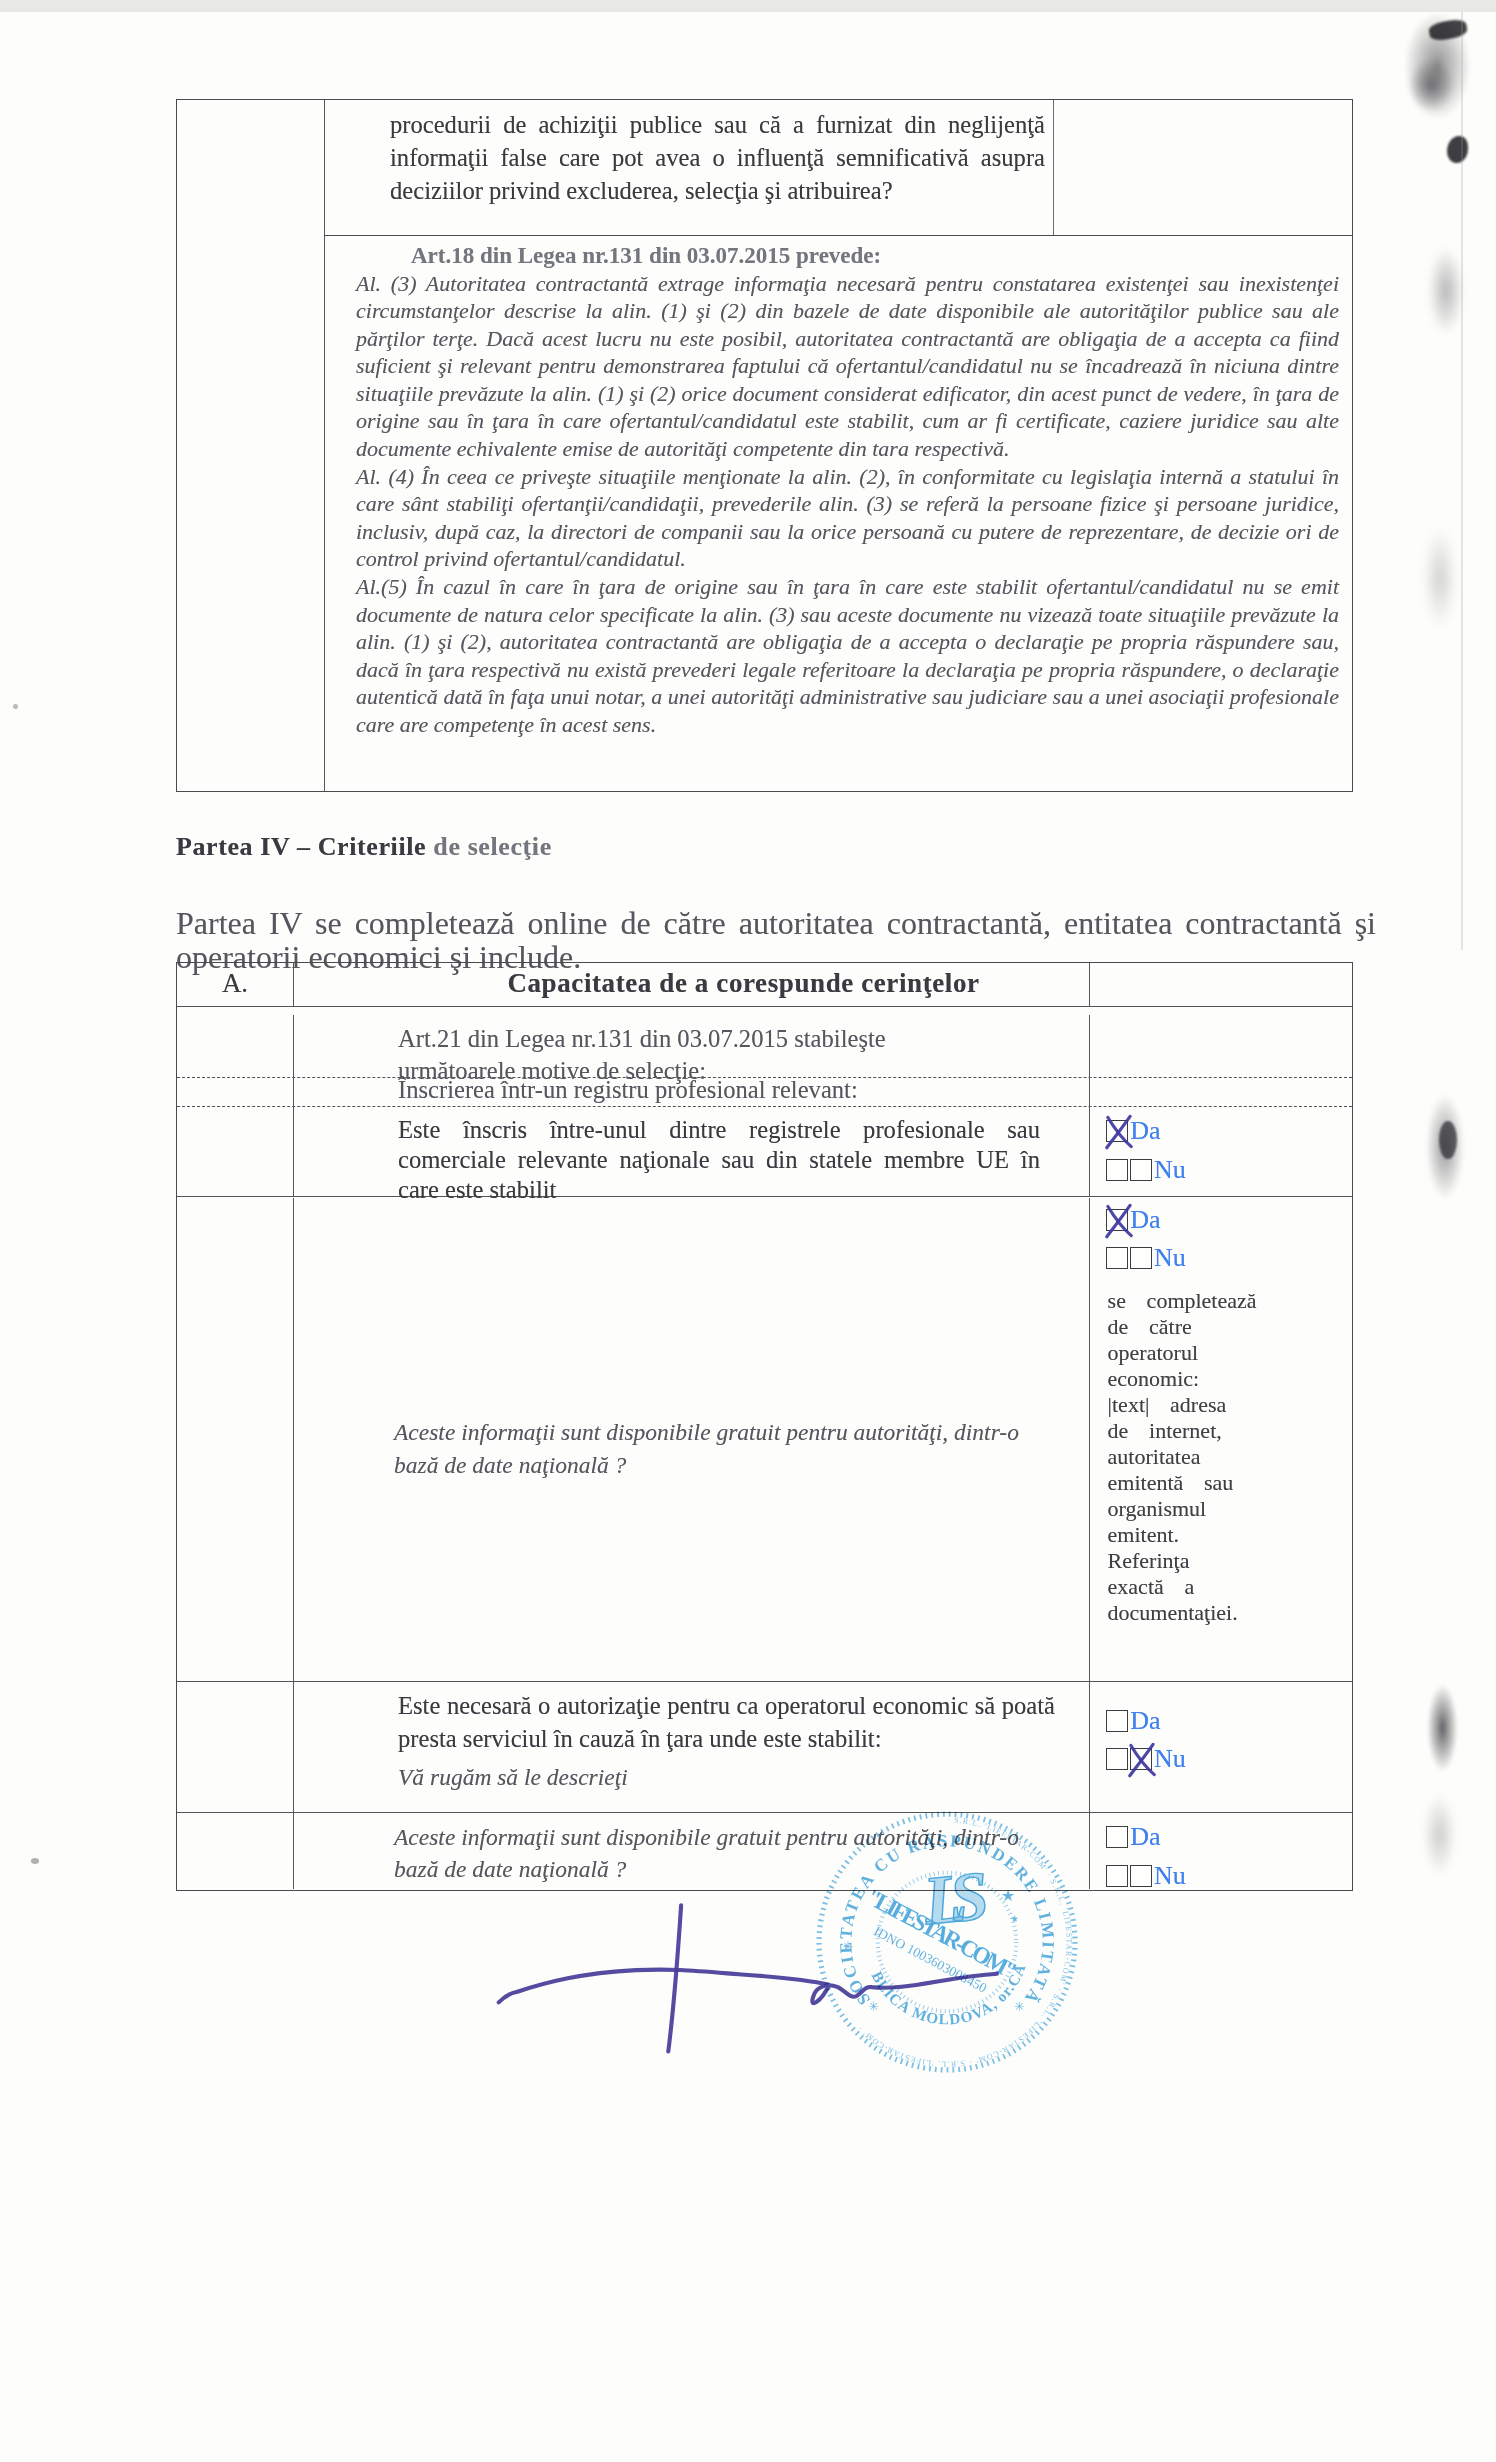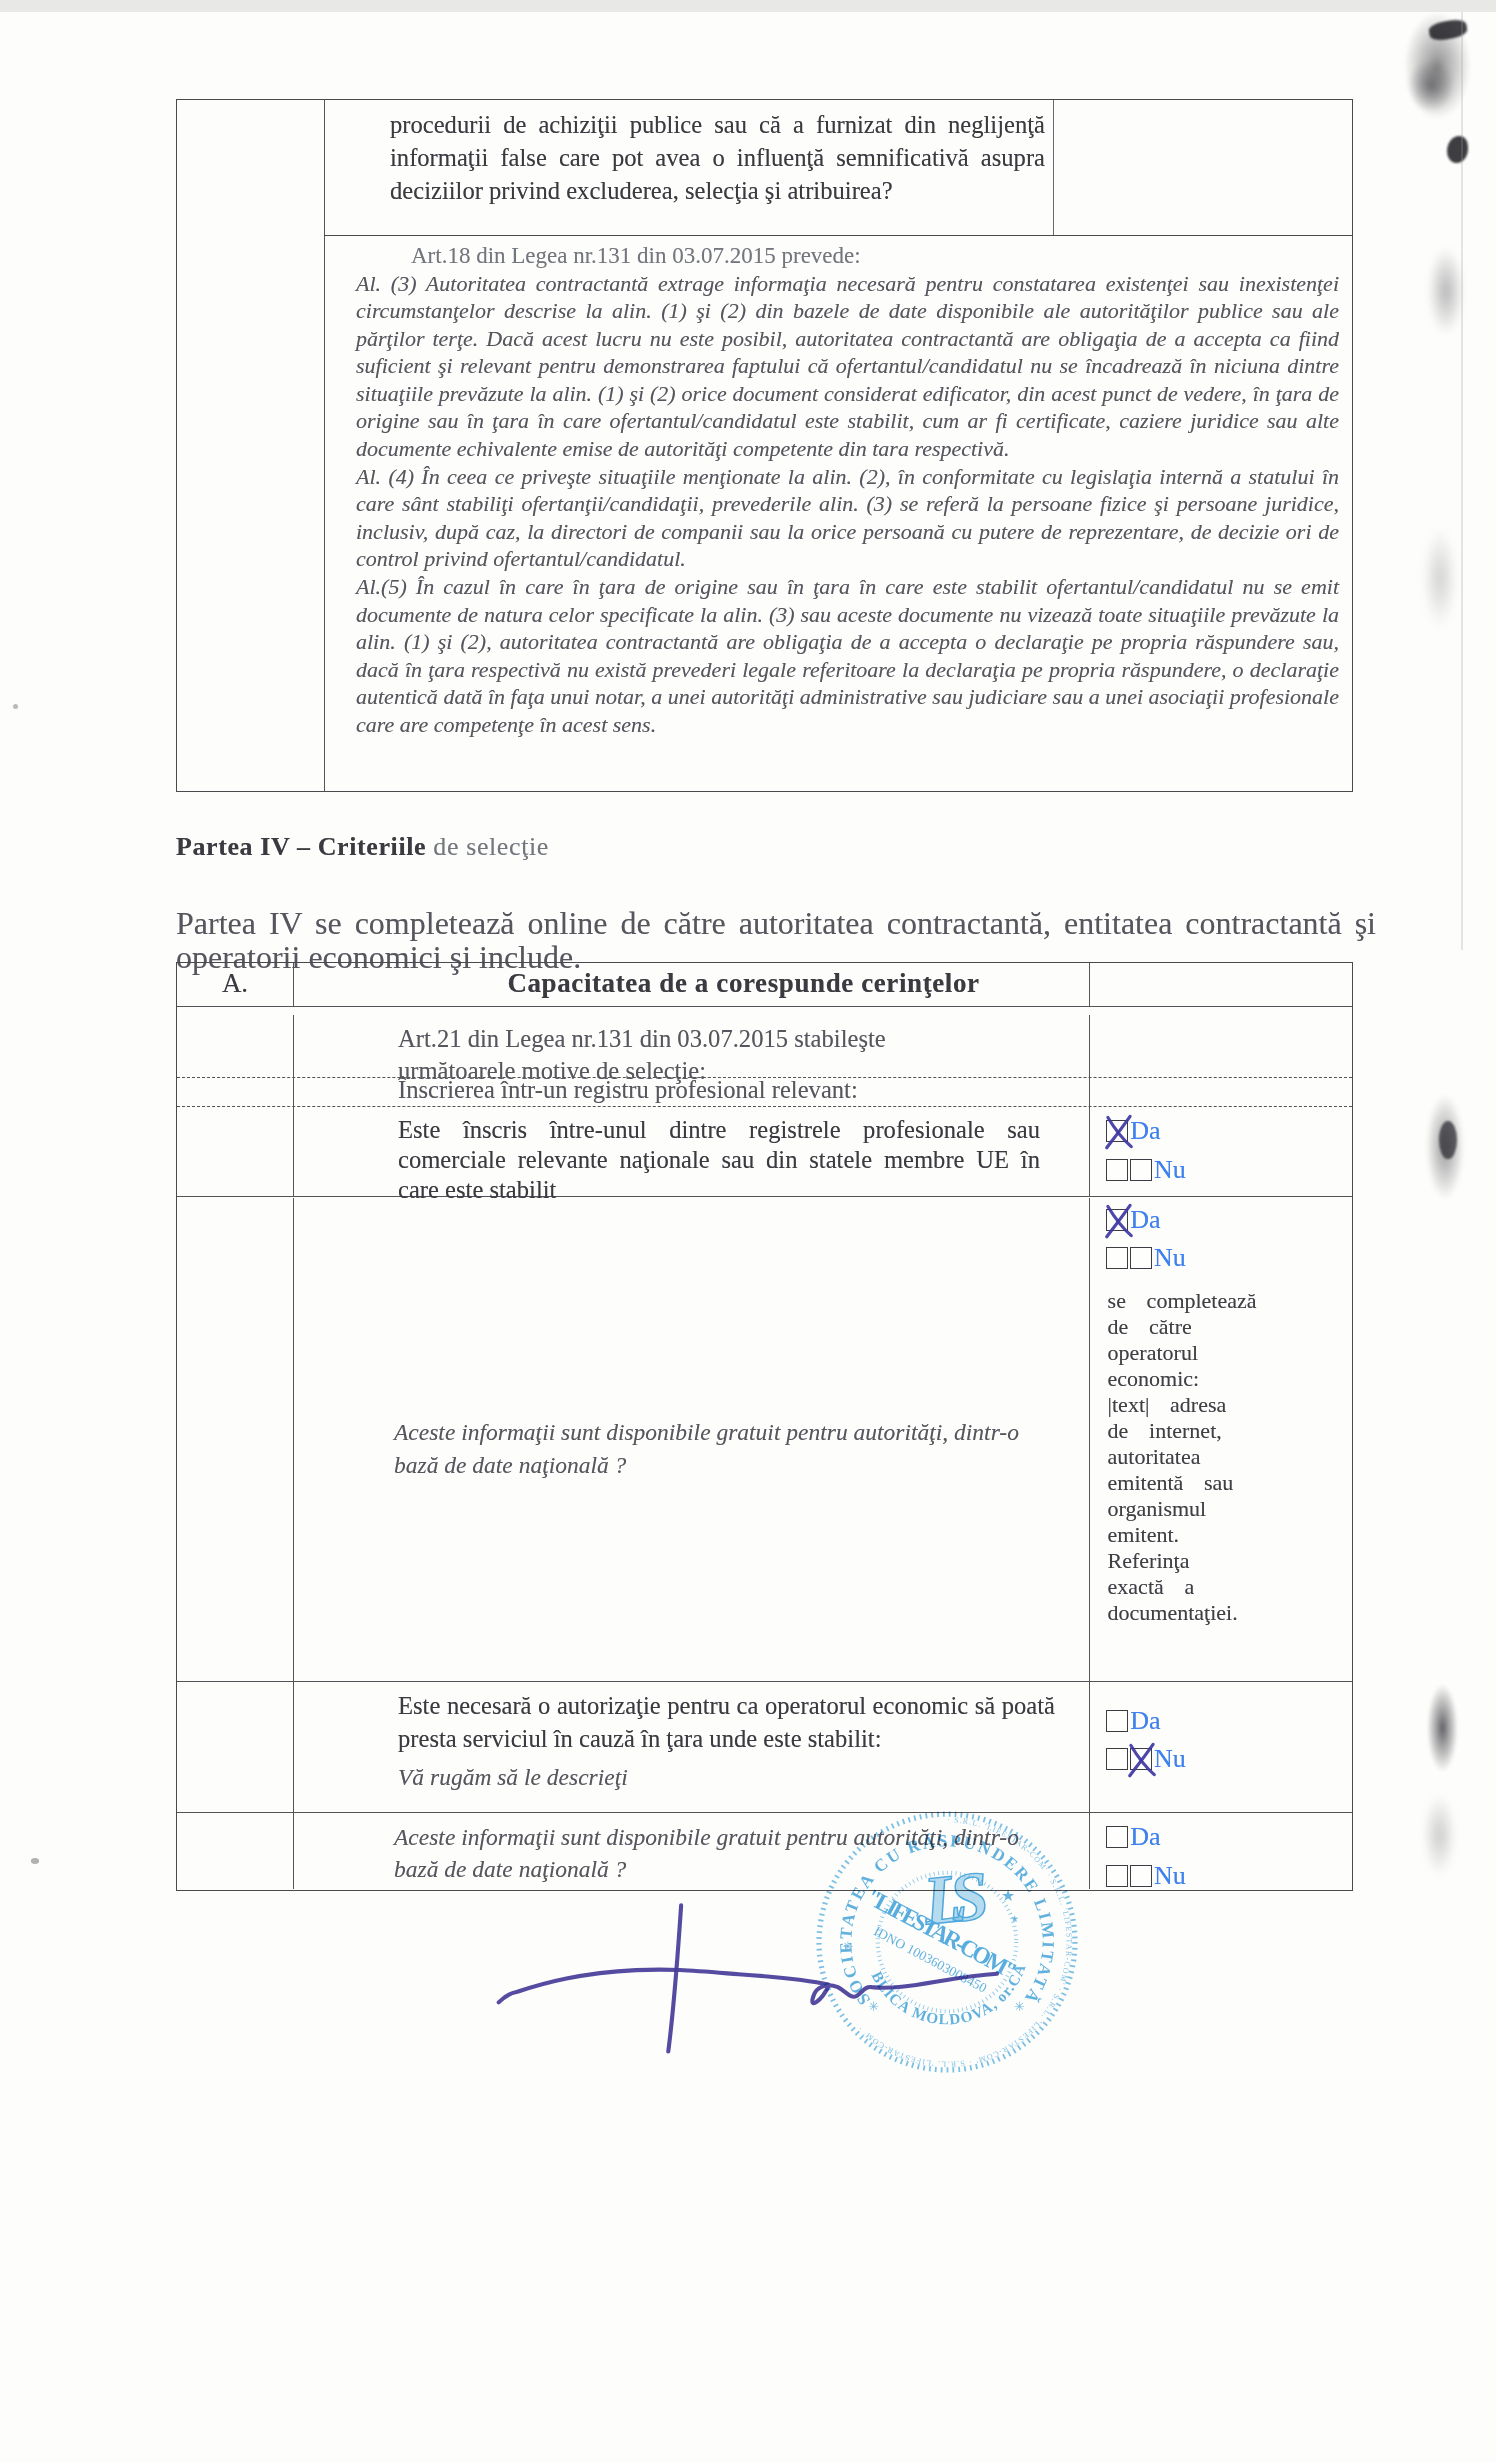--- a/index.html
+++ b/index.html
@@ -14,25 +14,25 @@
   .ink      {color:#3a3a40;text-shadow:0 0 0.6px rgba(60,60,70,.45);text-align:center;}
   .ink-mid  {color:#56565e;text-shadow:0 0 0.6px rgba(90,90,100,.4);}
   .ink-faded{color:#74767e;text-shadow:0 0 0.6px rgba(120,120,130,.35);}
   
   .t1{left:176px;top:87px;width:1177px;height:693px;border:1.8px solid #4a4a4e;box-sizing:border-box;}
   .t1-leftcol{left:0;top:0;bottom:0;width:147px;border-right:1.2px solid #55555a;}
   .t1-row1{left:147px;top:0;right:0;height:135px;border-bottom:1.8px double #4a4a4e;}
   .t1-row1-div{left:729px;top:0;bottom:0;width:0;border-left:1.2px solid #6a6a70;}
   .t1-question{left:66px;top:8.2px;width:655px;font-size:24.6px;line-height:33px;text-align:justify;}
   .t1-row2{left:147px;top:137px;right:0;bottom:0;}
-  .law-intro{margin:3.5px 11.7px 0 32px;font-size:23px;line-height:29px;text-indent:55px;}
+  .law-intro{margin:3.5px 11.7px 0 32px;font-size:23px;line-height:29px;text-indent:55px;font-weight:bold;}
   .legal{margin:0 13px 0 32px;font-size:22px;font-style:italic;line-height:27.6px;text-align:justify;}
   
   .sec-heading{left:176px;top:820px;font-size:26px;font-weight:bold;letter-spacing:0.6px;}
-  .sec-heading .faded{font-weight:normal;}
+  .sec-heading .faded{font-weight:bold;}
   .sec-intro{left:176px;top:894px;width:1200px;font-size:32px;line-height:34px;text-align:justify;}
   
   .t2{left:176px;top:950px;width:1177px;height:929px;border:1.8px solid #4a4a4e;box-sizing:border-box;}
   .row{position:absolute;left:0;right:0;border-bottom:1.2px solid #525257;}
   .cell{position:absolute;top:0;bottom:0;box-sizing:border-box;}
   .c1{left:0;width:117px;border-right:1.2px solid #55555a;}
   .c2{left:117px;width:796px;border-right:1.2px solid #55555a;}
   .c3{left:913px;right:0;}
   .r1{top:0;height:43px;}
   .r2{top:52px;height:62px;border-bottom-style:dashed;}

